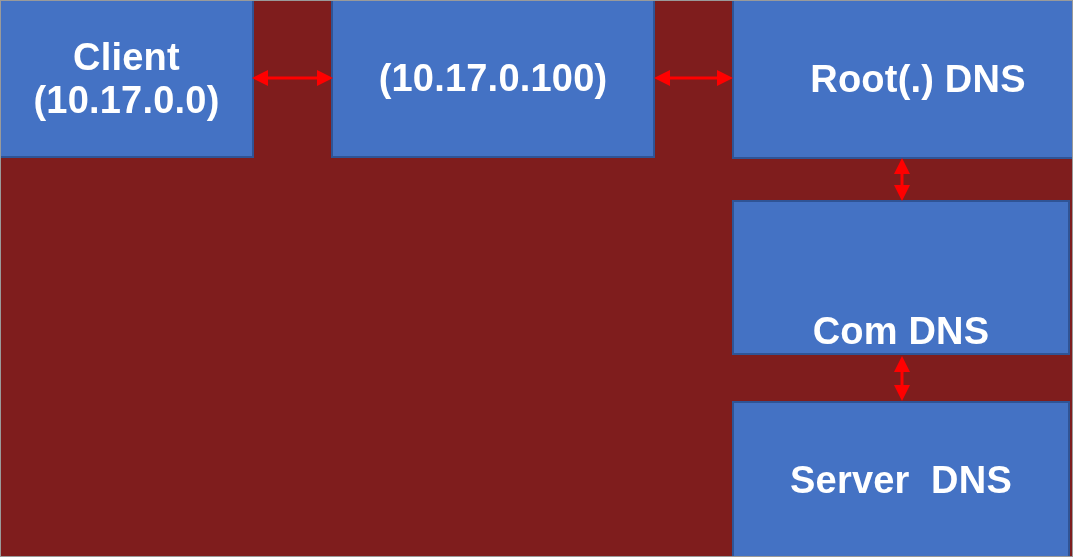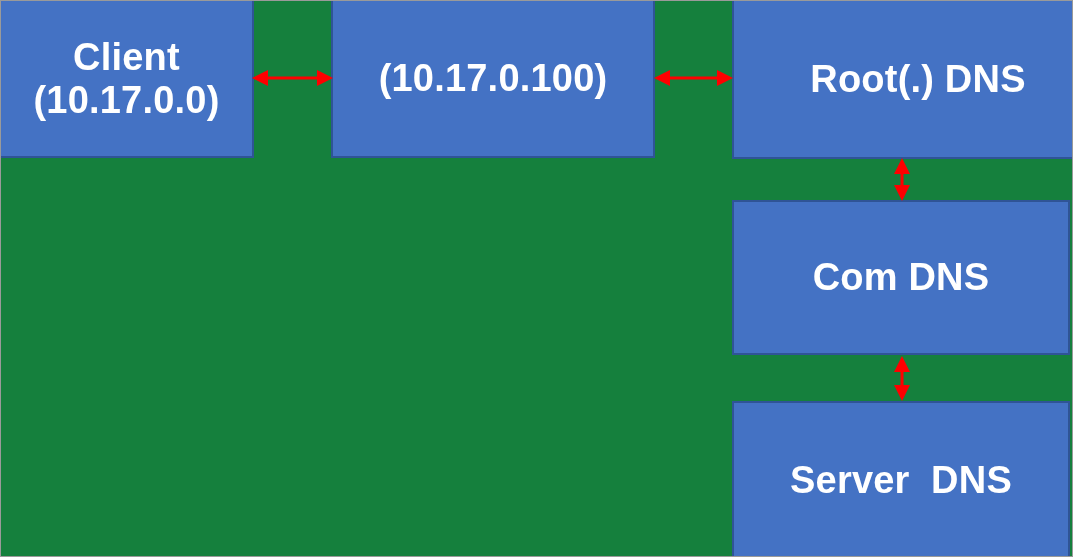--- a/index.html
+++ b/index.html
@@ -7,21 +7,21 @@
     padding: 0;
     background: #ffffff;
   }
   body {
     font-family: "Liberation Sans", sans-serif;
   }
   #canvas {
     position: relative;
     width: 1073px;
     height: 557px;
-    background: #15803d;
+    background: #7f1d1d;
     box-sizing: border-box;
     border: 1px solid #9a9a9a;
     overflow: hidden;
   }
   .node {
     position: absolute;
     background: #4472C4;
     border: 2px solid #2F5496;
     box-sizing: border-box;
     display: flex;
@@ -36,21 +36,21 @@
     text-align: center;
     white-space: pre;
     user-select: none;
   }
   .node .line2 { display: block; text-align: right; }
 
   
   #node-client      { left: -2px;  top: -2px;  width: 255px; height: 159px; }
   #node-dns-server  { left: 330px; top: -2px;  width: 324px; height: 159px; }
   #node-root-dns    { left: 731px; top: -2px;  width: 372px; height: 160px; }
-  #node-com-dns     { left: 731px; top: 199px; width: 338px; height: 155px; }
+  #node-com-dns     { left: 731px; top: 199px; width: 338px; height: 155px; justify-content: flex-end; }
   #node-google-dns  { left: 731px; top: 400px; width: 338px; height: 159px; }
 
   
   .arrow {
     position: absolute;
   }
   .arrow svg { display: block; overflow: visible; }
 </style>
 </head>
 <body>

